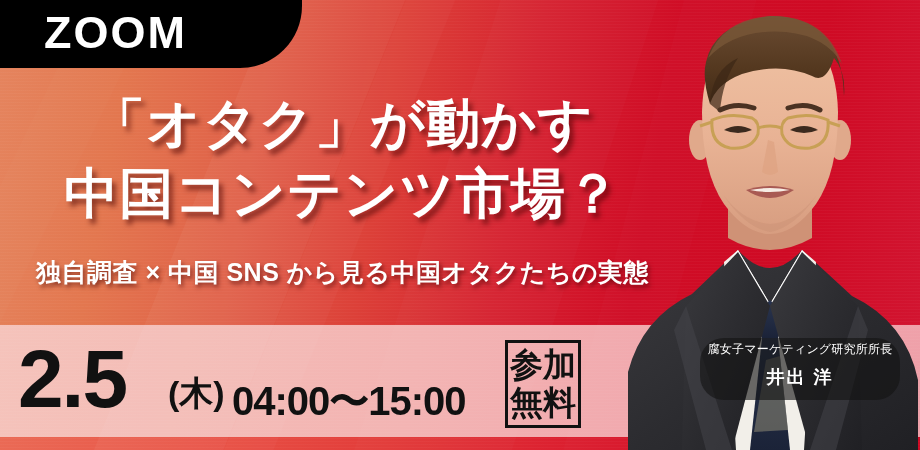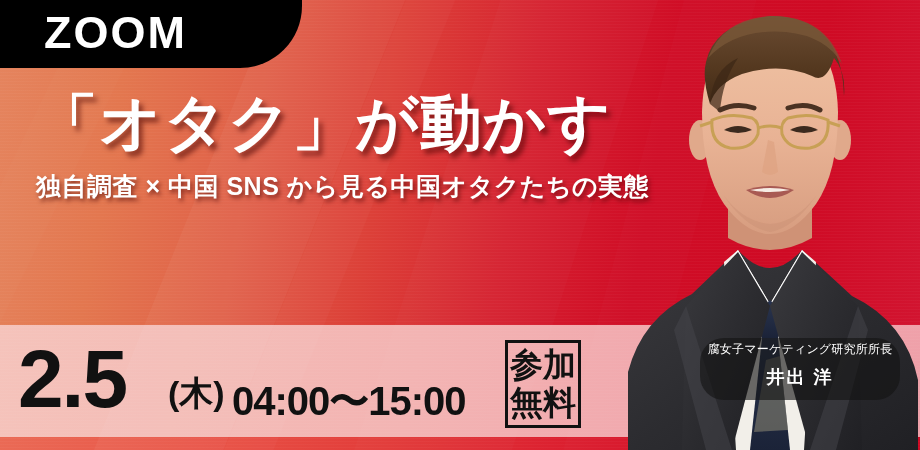--- a/index.html
+++ b/index.html
@@ -126,30 +126,31 @@
   .photo svg { display: block; }
 
   
   .headline {
     position: absolute;
     left: 36px;
     top: 88px;
     z-index: 5;
   }
   .title-line {
-    font-size: 62px;
+    font-size: 54px;
     font-weight: bold;
     color: #ffffff;
     line-height: 70px;
     letter-spacing: 1px;
     white-space: nowrap;
     text-shadow: 4px 5px 5px rgba(70,0,0,0.55);
+    text-align: center;
   }
   .subtitle {
-    margin-top: 12px;
+    margin-top: 28px;
     font-size: 25px;
     font-weight: bold;
     color: #ffffff;
     letter-spacing: .5px;
     white-space: nowrap;
     text-shadow: 2px 3px 4px rgba(70,0,0,0.6);
   }
 
   
   .date-row {
@@ -354,20 +355,21 @@
       <path d="M104 196 Q126 228 150 232 Q174 228 196 196 Q176 222 150 224 Q124 222 104 196 Z" fill="#c98f72" opacity=".4"></path>
     </svg>
   </div>
 
   <div class="zoom-badge">
     <div class="zoom-badge-label">ZOOM</div>
   </div>
 
   <div class="headline">
     <div class="title-line">「オタク」が動かす</div>
+    <div class="title-line">中国コンテンツ市場？</div>
     <div class="subtitle">独自調査 × 中国 SNS から見る中国オタクたちの実態</div>
   </div>
 
   <div class="date-row">
     <div class="date-big">2.5</div>
     <div class="date-dow">(木)</div>
 
 
     <div class="time-text">04:00〜15:00</div>
   </div>

